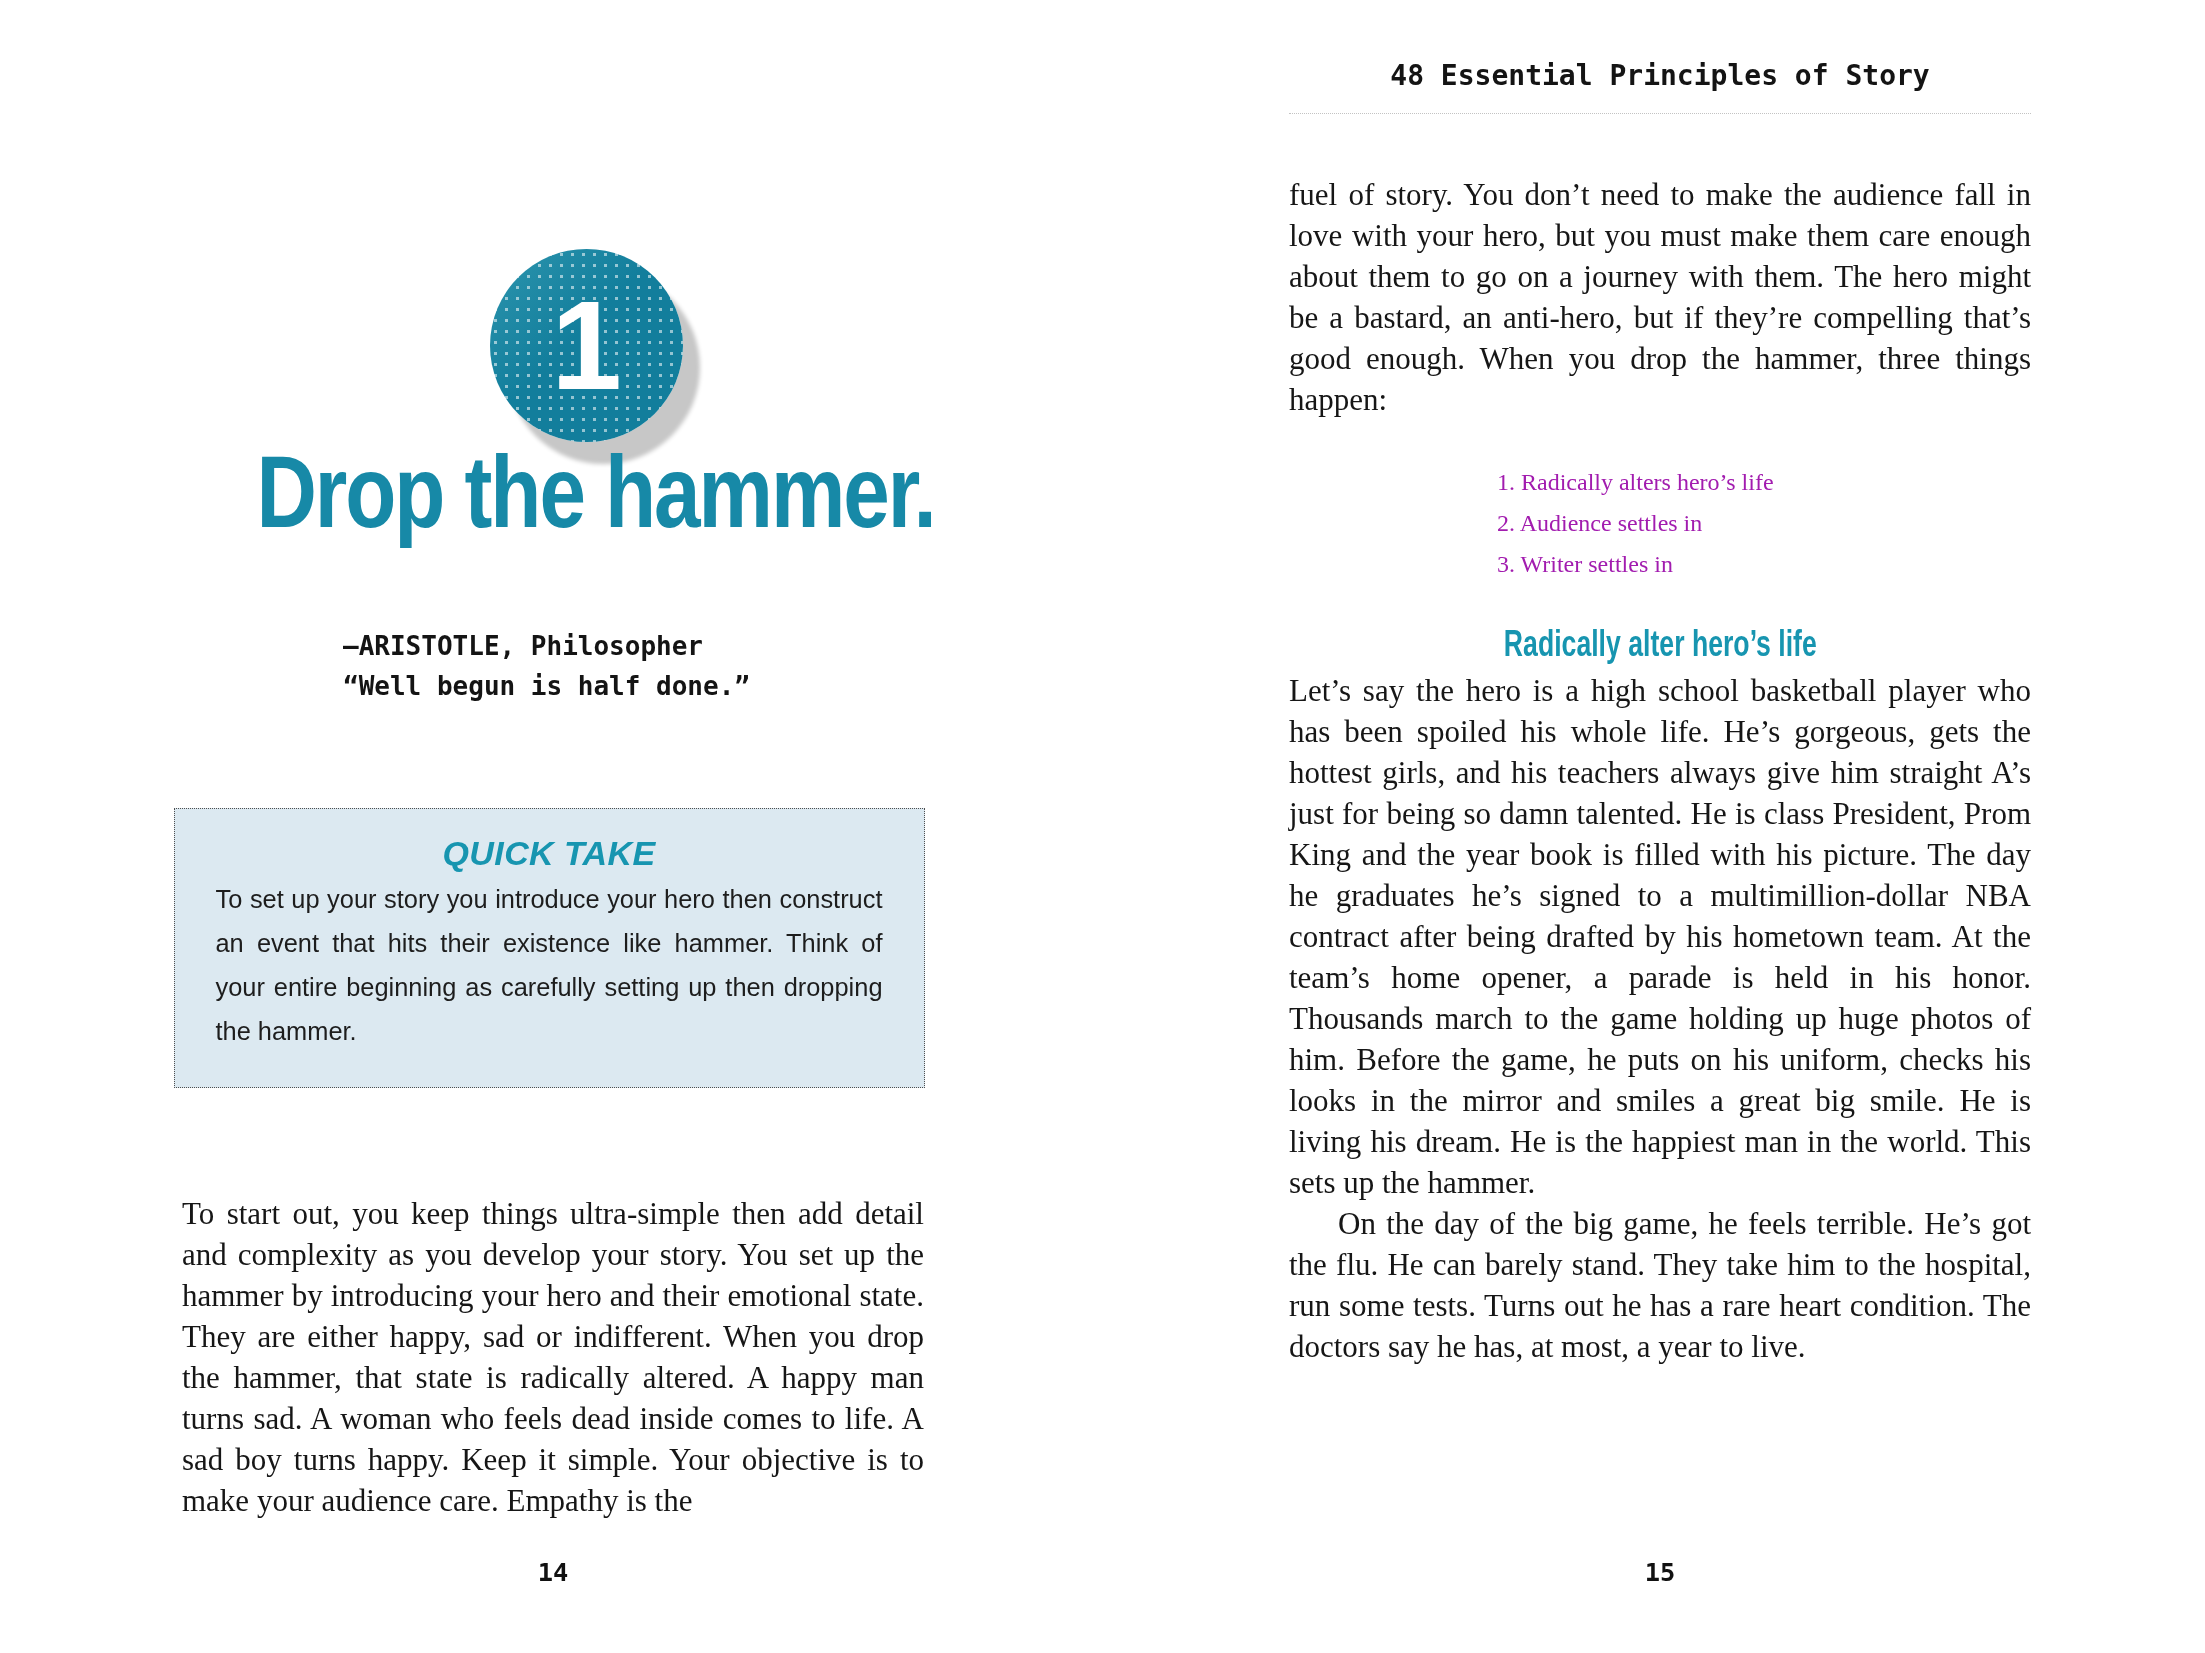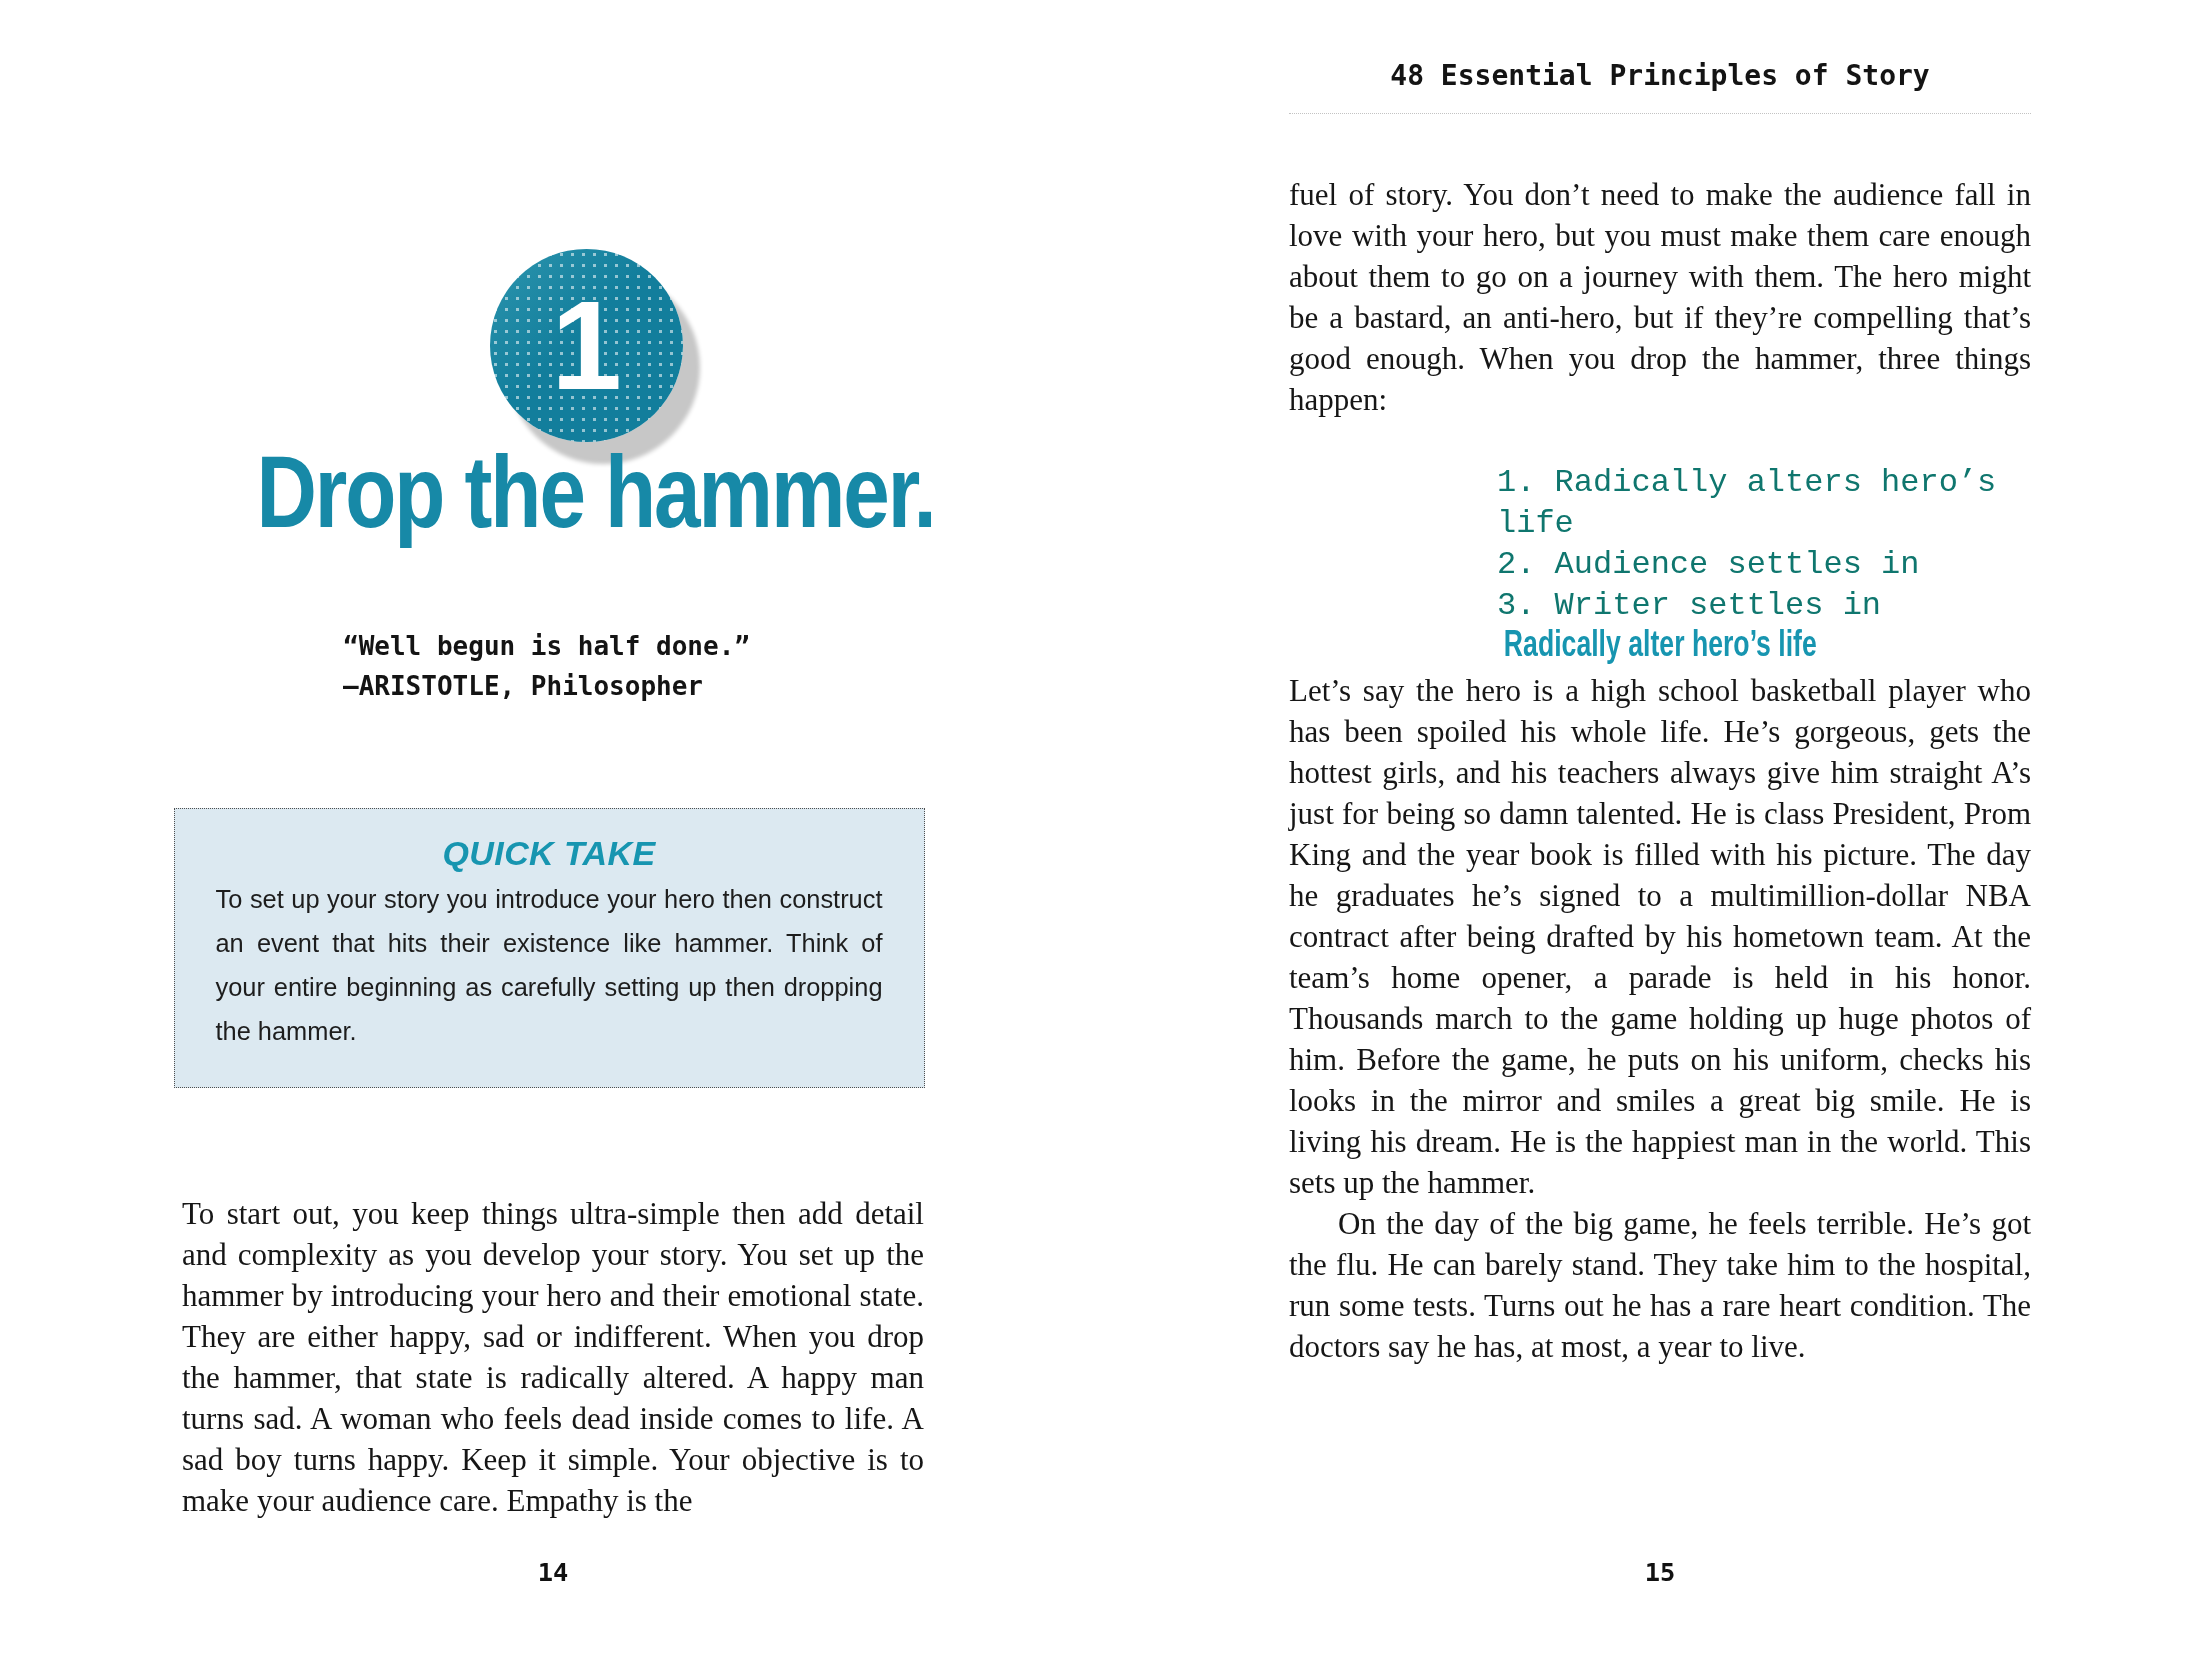--- a/index.html
+++ b/index.html
@@ -120,24 +120,24 @@
   .header-rule {
     position: absolute; top: 113px; left: 0; width: 100%;
     border-top: 1.7px dotted #c3c3c3;
   }
   .intro-para {
     position: absolute; top: 174px; left: 0; width: 742px;
     font-size: 31px; line-height: 41px; text-align: justify;
   }
   .hammer-list {
     position: absolute; top: 462px; left: 208px;
-    font-family: Liberation Mono, monospace;
-    font-size: 32px;
+    font-family: Liberation Serif, serif;
+    font-size: 24px;
     line-height: 41px;
-    color: #0f766e;
+    color: #a21caf;
     list-style: none;
   }
   .section-subheading {
     position: absolute; top: 623px; left: 0; width: 100%;
     text-align: center;
     color: #1795b0;
     font-family: "Liberation Sans", sans-serif;
     font-weight: bold;
     font-size: 37px;
     white-space: nowrap;
@@ -160,22 +160,22 @@
       <div class="chapter-badge">
         <div class="num">1</div>
       </div>
     </div>
 
     <div class="chapter-title">
       <span class="squeeze">Drop the hammer.</span>
     </div>
 
     <div class="epigraph">
+      <div>—ARISTOTLE, Philosopher</div>
       <div>“Well begun is half done.”</div>
-      <div>—ARISTOTLE, Philosopher</div>
     </div>
 
     <div class="quick-take">
       <div class="quick-take-heading">QUICK TAKE</div>
       <div class="quick-take-body">To set up your story you introduce your hero then construct an event that hits their existence like hammer. Think of your entire beginning as carefully setting up then dropping the hammer.</div>
     </div>
 
 
     <p class="hiw-para">To start out, you keep things ultra-simple then add detail and complexity as you develop your story. You set up the hammer by introducing your hero and their emotional state. They are either happy, sad or indifferent. When you drop the hammer, that state is radically altered. A happy man turns sad. A woman who feels dead inside comes to life. A sad boy turns happy. Keep it simple. Your objective is to make your audience care. Empathy is the</p>
 

